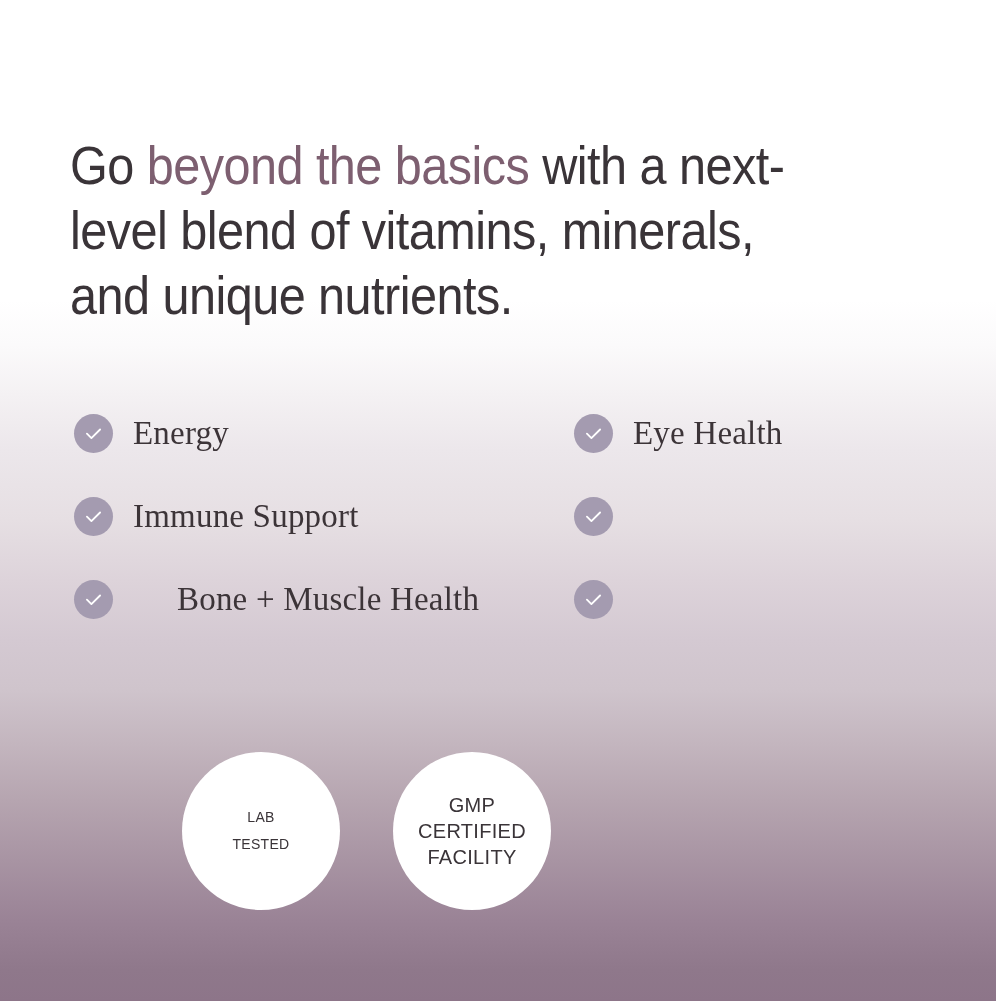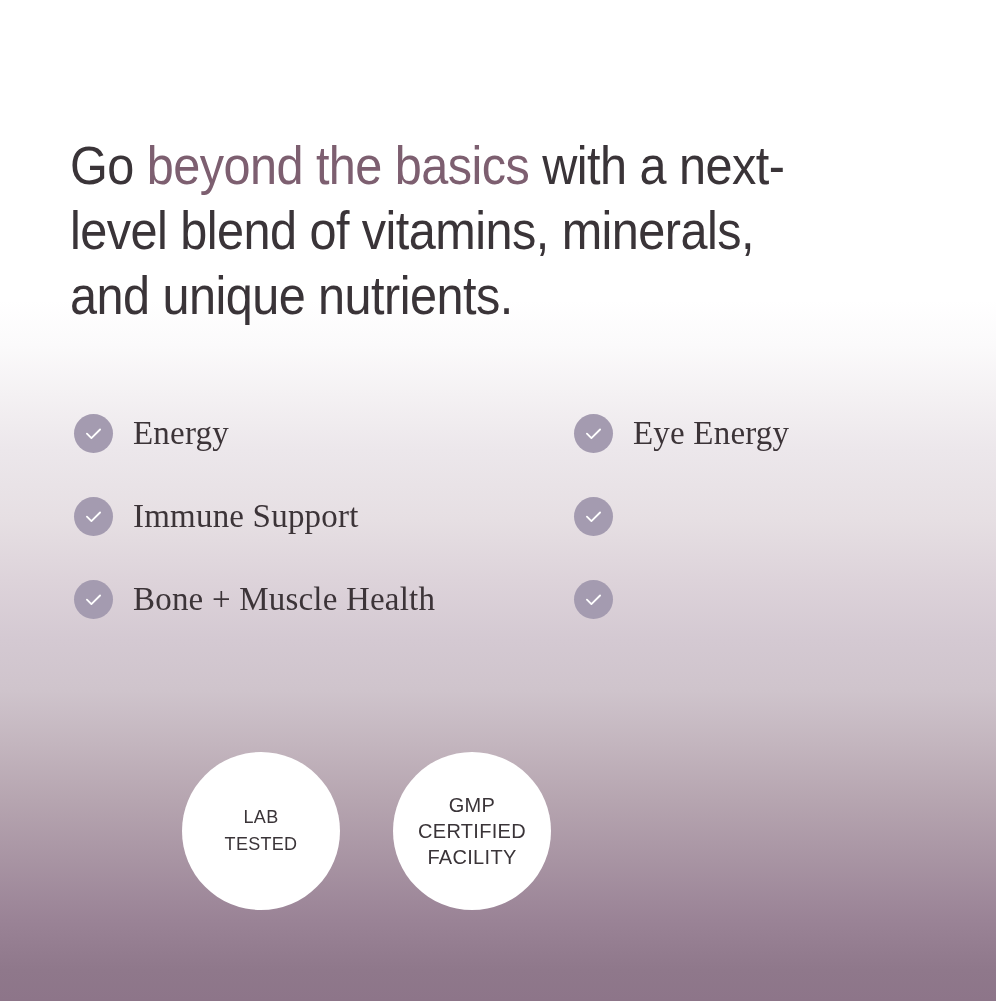--- a/index.html
+++ b/index.html
@@ -76,21 +76,21 @@
   }
   .benefit-col.left  { left:74px;  top:414px; }
   .benefit-col.right { left:574px; top:414px; }
 
   .benefit-item {
     display:flex;
     align-items:center;
     height:39px;
     margin-bottom:44px;
   }
-  .benefit-item:last-child { margin-bottom:0; }
+  .benefit-item:last-child { margin-bottom:0;gap:44px; }
 
   .check-circle {
     flex:0 0 auto;
     width:39px;
     height:39px;
     border-radius:50%;
     background:#a49bb0;
     display:flex;
     align-items:center;
     justify-content:center;
@@ -131,21 +131,21 @@
     align-items:center;
     justify-content:center;
     text-align:center;
   }
   .badge:nth-child(1) { left:0px;   }
   .badge:nth-child(2) { left:211px; }
   .badge:nth-child(3) { left:422px;gap:40px; }
 
   .badge-line {
     font-family:"Liberation Sans", sans-serif;
-    font-size:18px;
+    font-size:14px;
     line-height:27px;
     color:#3a3438;
     letter-spacing:0.3px;
   }
   .badge.small .badge-line {
     font-size:20px;
     line-height:26px;
   }
 </style>
 </head>
@@ -191,21 +191,21 @@
     </div>
 
     <div class="benefit-col right">
 
       <div class="benefit-item">
         <span class="check-circle">
           <svg viewBox="0 0 24 24" fill="none" stroke="#ffffff" stroke-width="2.1" stroke-linecap="round" stroke-linejoin="round" aria-hidden="true">
             <polyline points="4.5,12.2 9.6,17.2 19.5,7.4"></polyline>
           </svg>
         </span>
-        <span class="benefit-label">Eye Energy</span>
+        <span class="benefit-label">Eye Health</span>
       </div>
 
       <div class="benefit-item">
         <span class="check-circle">
           <svg viewBox="0 0 24 24" fill="none" stroke="#ffffff" stroke-width="2.1" stroke-linecap="round" stroke-linejoin="round" aria-hidden="true">
             <polyline points="4.5,12.2 9.6,17.2 19.5,7.4"></polyline>
           </svg>
         </span>
       </div>
 

